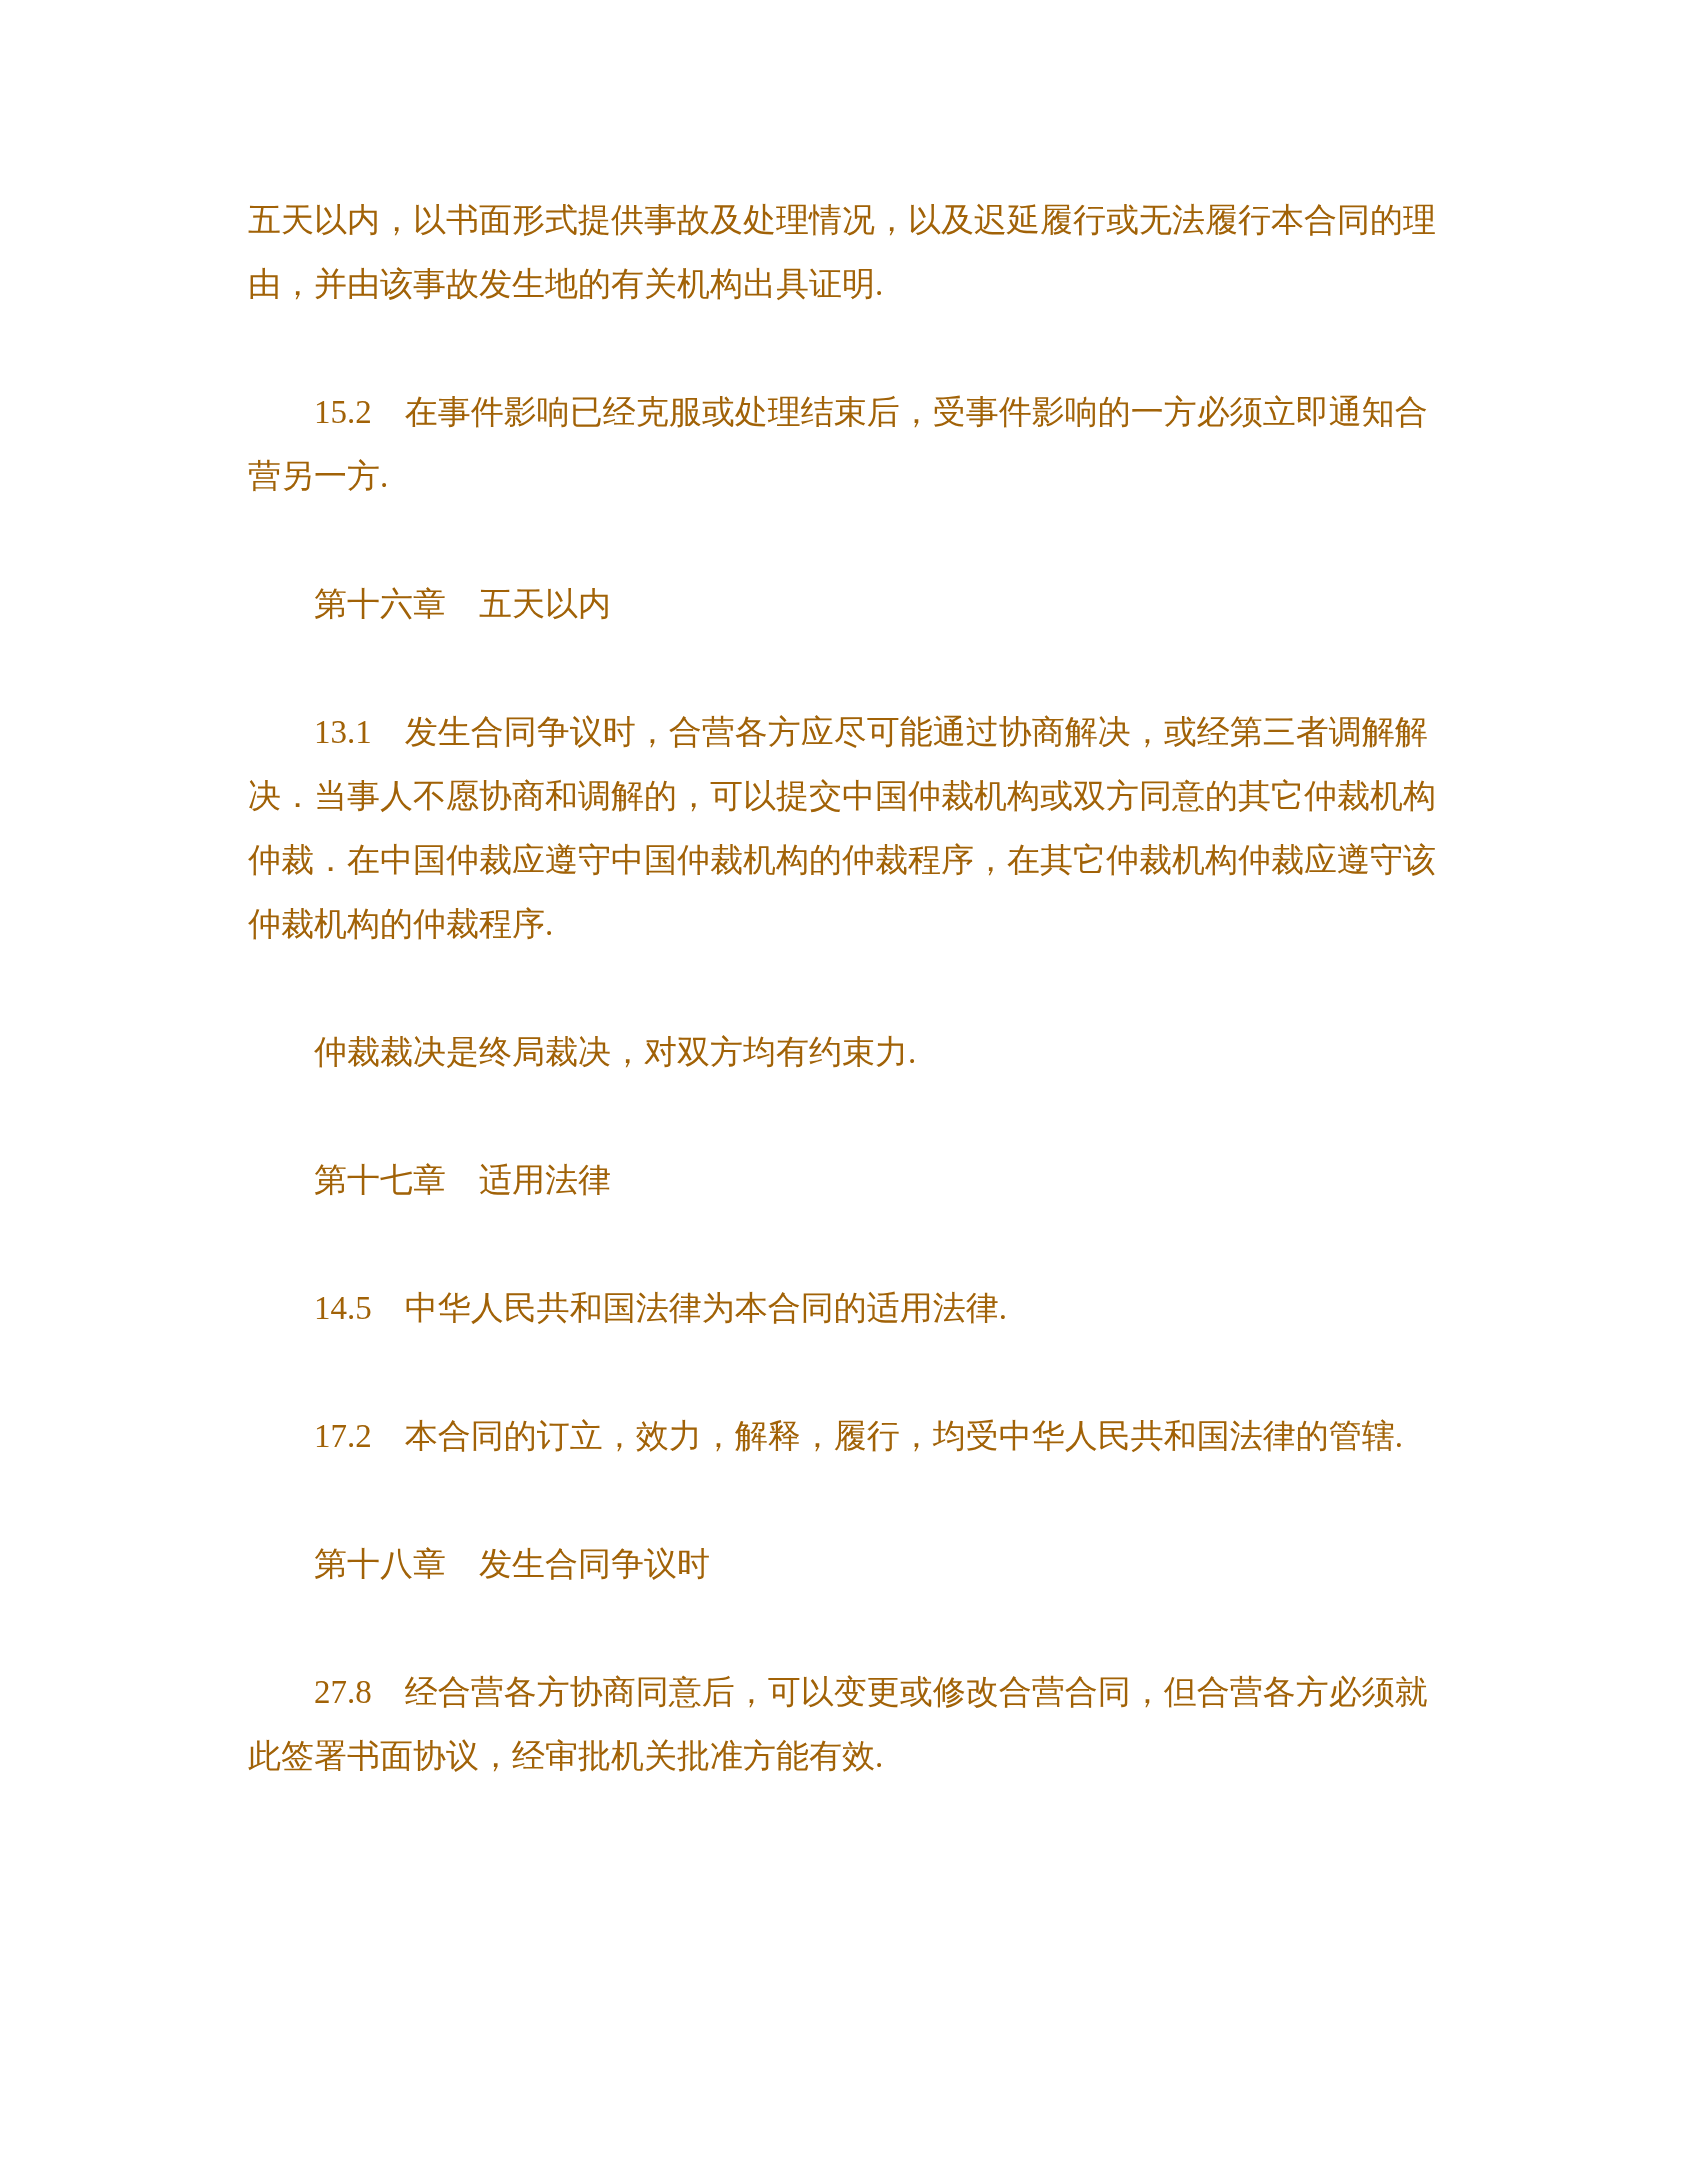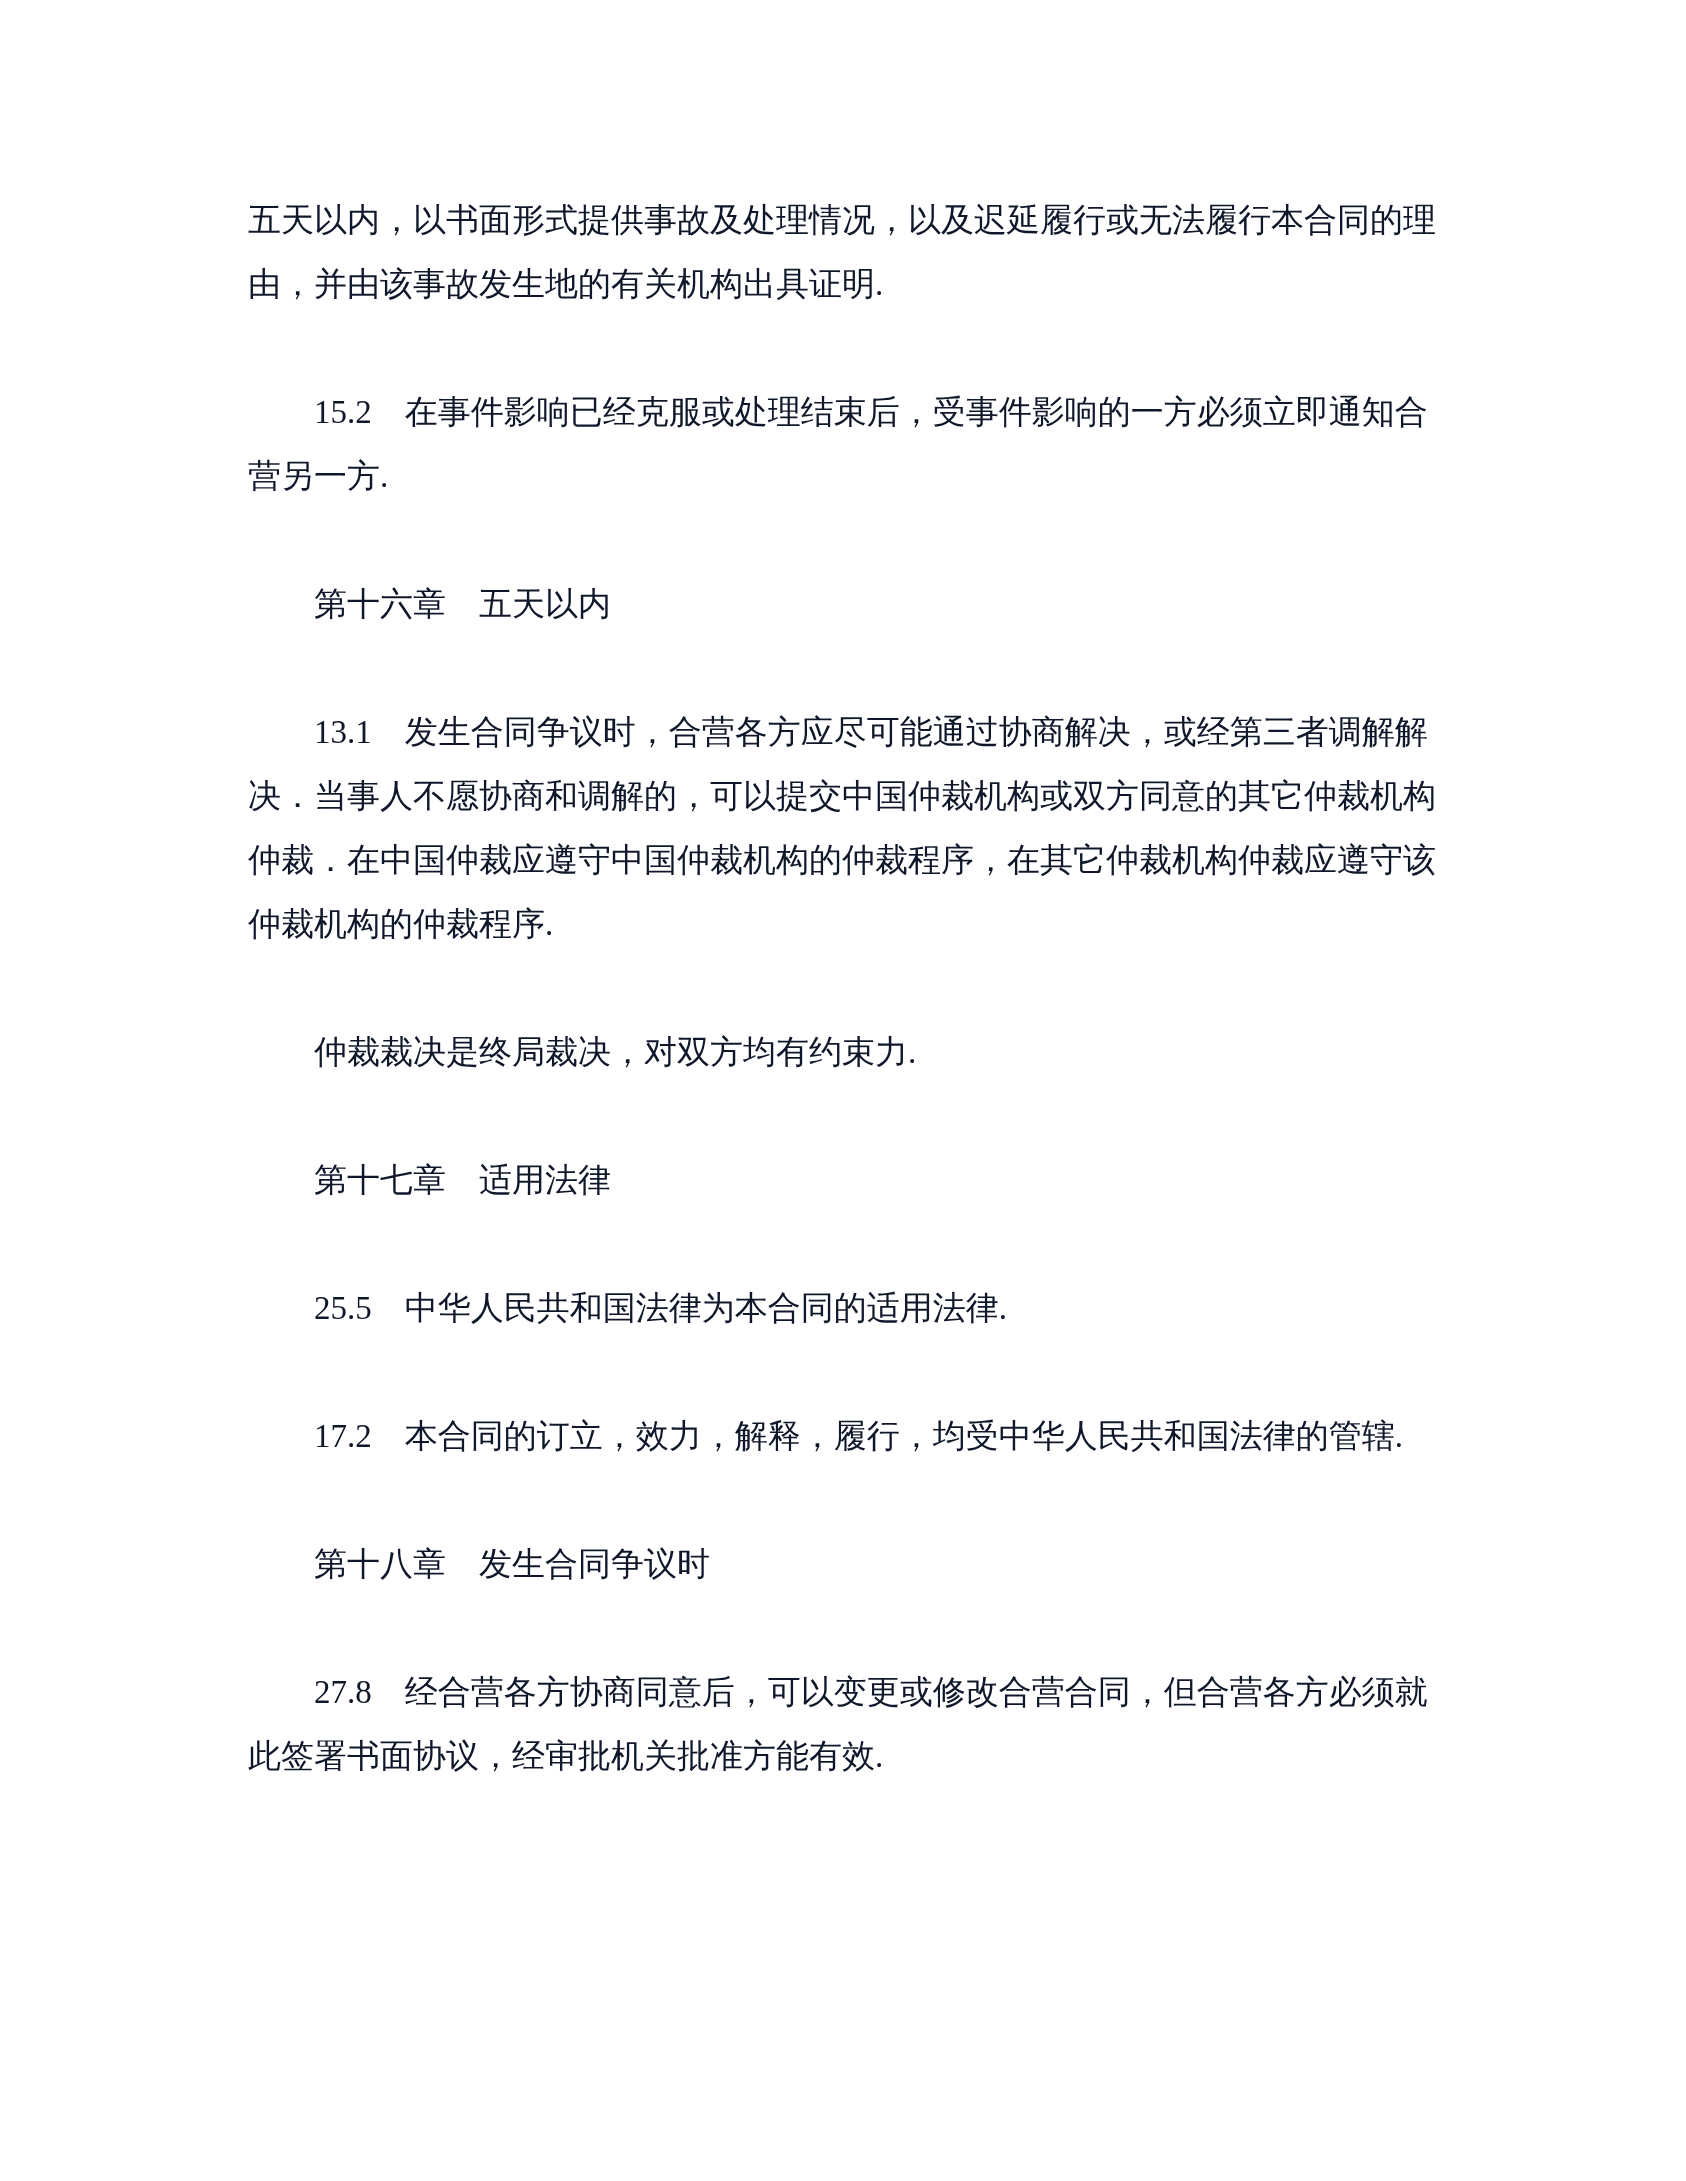--- a/index.html
+++ b/index.html
@@ -18,21 +18,21 @@
   .content {
     position: absolute;
     left: 248px;
     top: 188px;
     width: 1377px;
   }
   .para {
     margin: 0 0 64px 0;
     font-size: 33px;
     line-height: 64px;
-    color: #0f172a;
+    color: #a16207;
     white-space: pre-wrap;
     letter-spacing: 0;
     text-align: left;
   }
   .indent {
     text-indent: 2em;
   }
   .heading {
     font-weight: normal; 
   }
@@ -53,21 +53,21 @@
     <p class="para indent">13.1　发生合同争议时，合营各方应尽可能通过协商解决，或经第三者调解解
 决．当事人不愿协商和调解的，可以提交中国仲裁机构或双方同意的其它仲裁机构
 仲裁．在中国仲裁应遵守中国仲裁机构的仲裁程序，在其它仲裁机构仲裁应遵守该
 仲裁机构的仲裁程序.</p>
 
     <p class="para indent">仲裁裁决是终局裁决，对双方均有约束力.</p>
 
 
     <p class="para indent heading">第十七章　适用法律</p>
 
-    <p class="para indent">25.5　中华人民共和国法律为本合同的适用法律.</p>
+    <p class="para indent">14.5　中华人民共和国法律为本合同的适用法律.</p>
 
     <p class="para indent">17.2　本合同的订立，效力，解释，履行，均受中华人民共和国法律的管辖.</p>
 
     <p class="para indent heading">第十八章　发生合同争议时</p>
 
     <p class="para indent">27.8　经合营各方协商同意后，可以变更或修改合营合同，但合营各方必须就
 此签署书面协议，经审批机关批准方能有效.</p>
   </div>
 </div>
 

